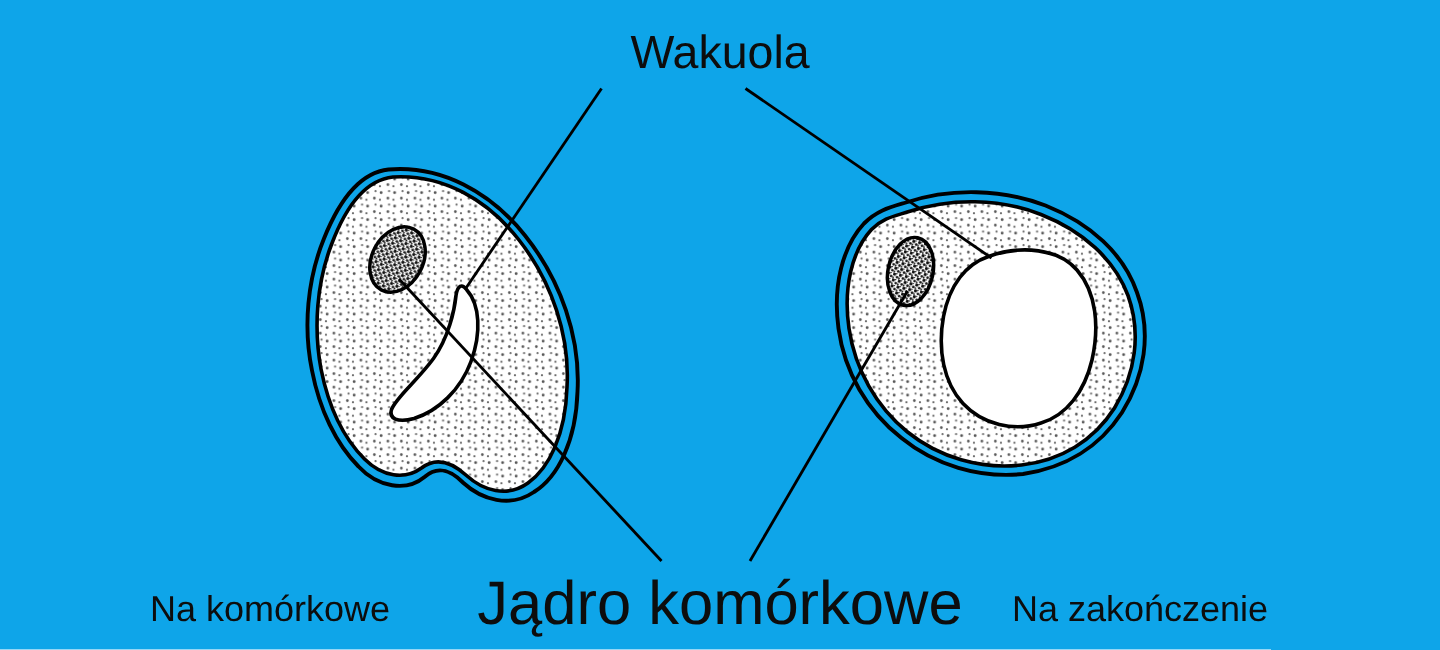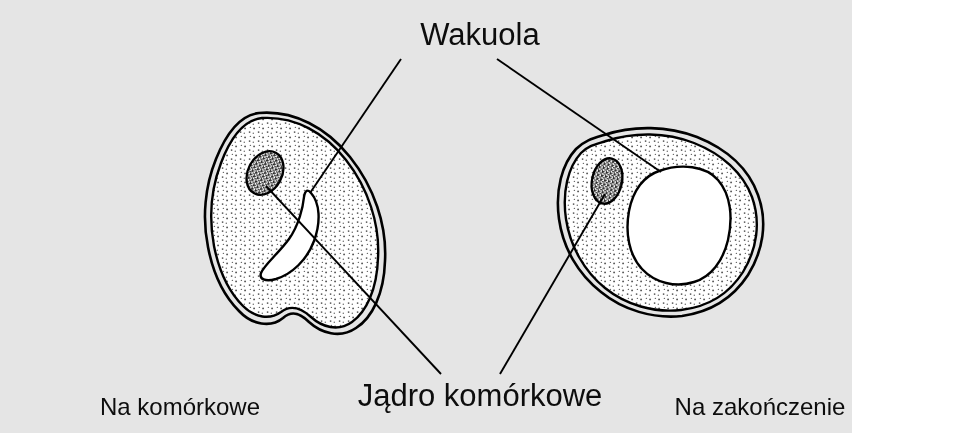--- a/index.html
+++ b/index.html
@@ -2,23 +2,23 @@
 <html><head>
 <meta charset="utf-8">
 <style>
   html, body {
     margin: 0;
     padding: 0;
     background: #ffffff;
   }
   #stage {
     position: relative;
-    width: 852px;
+    width: 960px;
     height: 433px;
-    background: #e5e5e5;
+    background: #0ea5e9;
     overflow: hidden;
     font-family: "Liberation Sans", sans-serif;
     color: #000000;
   }
   #diagram-svg {
     position: absolute;
     left: 0;
     top: 0;
     width: 960px;
     height: 433px;
@@ -34,21 +34,21 @@
   #label-wakuola {
     left: 0;
     top: 16px;
     width: 960px;
     font-size: 31px;
   }
   #label-jadro {
     left: 0;
     top: 377px;
     width: 960px;
-    font-size: 31px;
+    font-size: 41px;
   }
   #caption-left {
     left: 40px;
     top: 333px;
     width: 280px;
     font-size: 24px;
   }
   #caption-right {
     left: 615px;
     top: 333px;

